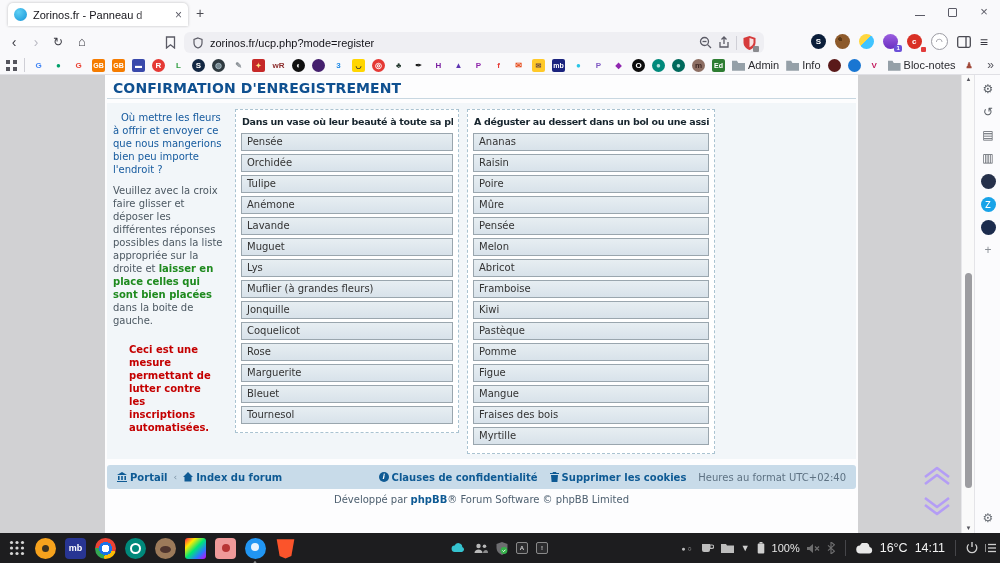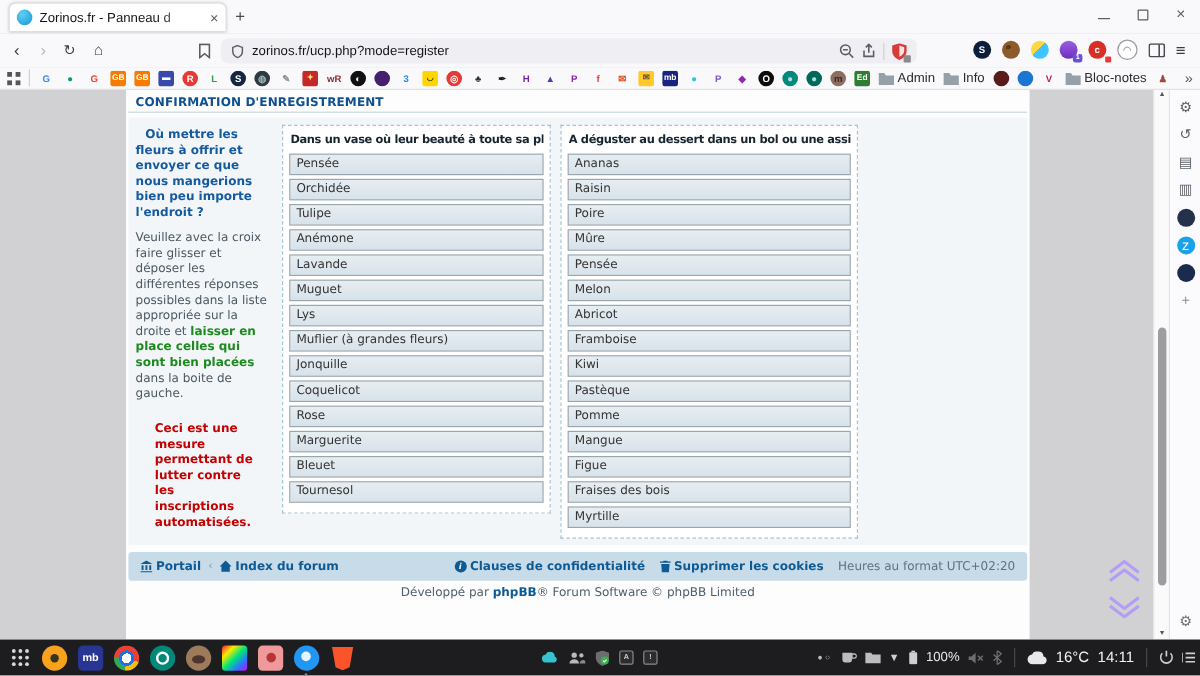--- a/index.html
+++ b/index.html
@@ -46,26 +46,26 @@
   .bm.sq .bm-ico{border-radius:2px;font-size:7px;}
   .bm-label{font-size:11px;color:#2b2b30;}
   .bm-label:empty{display:none;}
   .bm.folder .bm-ico{border-radius:1px;background:#95a0a8;
     clip-path:polygon(0 18%,38% 18%,48% 34%,100% 34%,100% 95%,0 95%);}
   .overflow{margin-left:auto;font-size:12px;color:#55555d;}
 
   
   .viewport{position:absolute;left:0;top:75px;width:1000px;height:458px;background:#d1d1d3;overflow:hidden;}
   .page-wrap{position:absolute;left:105px;top:0;width:753px;height:100%;background:#fdfdfe;font-family:"DejaVu Sans",sans-serif;}
-  .page-title{margin:5px 8px 2px;font-size:10px;font-weight:700;color:#0f5090;letter-spacing:.1px;}
+  .page-title{margin:5px 8px 2px;font-size:14px;font-weight:700;color:#0f5090;letter-spacing:.1px;}
   .page-rule{border-bottom:1px solid #c8d7e1;margin:0 2px;}
   .panel{display:flex;align-items:flex-start;gap:8px;margin:4px 2px 0;padding:6px;background:#f2f6f9;
     box-sizing:border-box;height:356px;}
   .instructions{width:114px;font-size:10px;line-height:1.3;color:#4c5862;}
-  .instr-q{color:#155a9e;font-weight:700;text-indent:8px;margin:2px 0 8px;}
+  .instr-q{color:#155a9e;font-weight:400;text-indent:8px;margin:2px 0 8px;}
   .instr-help{margin:0 0 10px;}
   .green{color:#1e8a1e;font-weight:700;}
   .red-warn{color:#c40000;font-weight:700;margin:16px;}
   .dropzone{background:#fff;border:1px dashed #aac3d1;padding:5px;box-sizing:border-box;}
   .dz1{width:224px;}
   .dz2{width:248px;}
   .dz-header{font-size:9.5px;font-weight:700;color:#17252e;letter-spacing:-.3px;white-space:nowrap;overflow:hidden;margin:1px 0 6px 1px;}
   .dz-item{background:linear-gradient(#e7eef2,#d8e2ea);border:1px solid #9aa6ae;margin-bottom:3px;
     padding:2px 5px;font-size:10px;line-height:12px;color:#333;cursor:move;}
   .submit-panel{margin:8px 2px 0;height:34px;background:#f4f5f7;border-radius:4px;display:flex;align-items:center;justify-content:center;}
@@ -418,22 +418,22 @@
               <div class="dz-item">Raisin</div>
               <div class="dz-item">Poire</div>
               <div class="dz-item">Mûre</div>
               <div class="dz-item">Pensée</div>
               <div class="dz-item">Melon</div>
               <div class="dz-item">Abricot</div>
               <div class="dz-item">Framboise</div>
               <div class="dz-item">Kiwi</div>
               <div class="dz-item">Pastèque</div>
               <div class="dz-item">Pomme</div>
+              <div class="dz-item">Figue</div>
               <div class="dz-item">Mangue</div>
-              <div class="dz-item">Figue</div>
               <div class="dz-item">Fraises des bois</div>
               <div class="dz-item">Myrtille</div>
             </div>
         </div>
       </div>
 
 
       <div class="footer-bar">
         <span class="fleft">
           <span class="flink">
@@ -454,21 +454,21 @@
           <span class="flink">
             <span class="info-circ">i</span>
             <span>Clauses de confidentialité</span>
           </span>
           <span class="flink">
             <svg width="9" height="10" viewBox="0 0 9 10">
                 <path d="M3 0h3l.5 1H9v1H0V1h2.5zM1 3h7l-.6 7H1.6z" fill="#0e5a94"></path>
               </svg>
             <span>Supprimer les cookies</span>
           </span>
-          <span class="tz">Heures au format UTC+02:20</span>
+          <span class="tz">Heures au format UTC+02:40</span>
         </span>
       </div>
 
       <div class="copyright"><span>Développé par </span><span class="cl">phpBB</span><span>® Forum Software © phpBB Limited</span></div>
     </div>
 
     <div class="chevrons">
       <svg width="34" height="22" viewBox="0 0 34 22">
           <path d="M5 12L17 3l12 9M5 19l12-9 12 9" fill="none" stroke="#b49df5" stroke-width="2.6" stroke-linejoin="round"></path>
         </svg>

